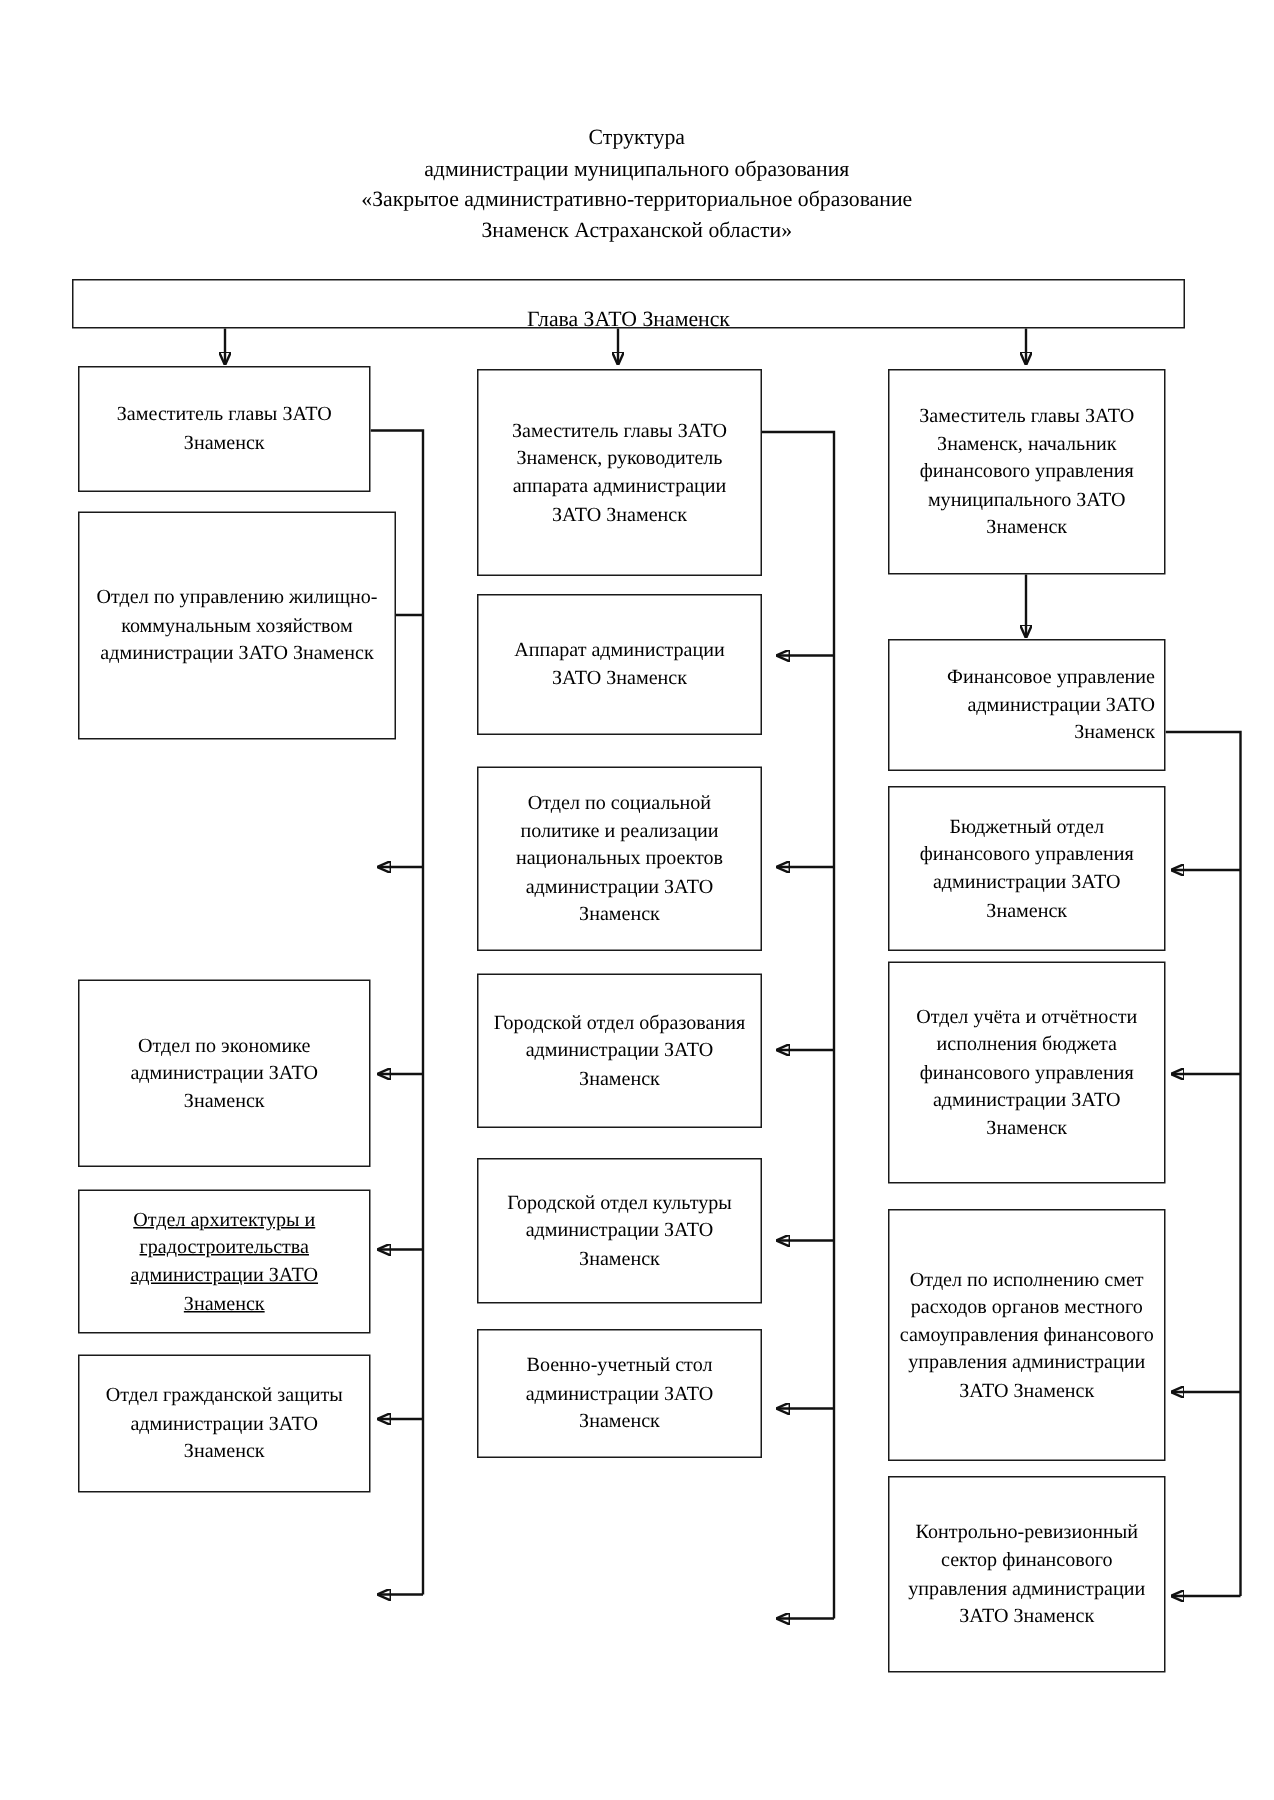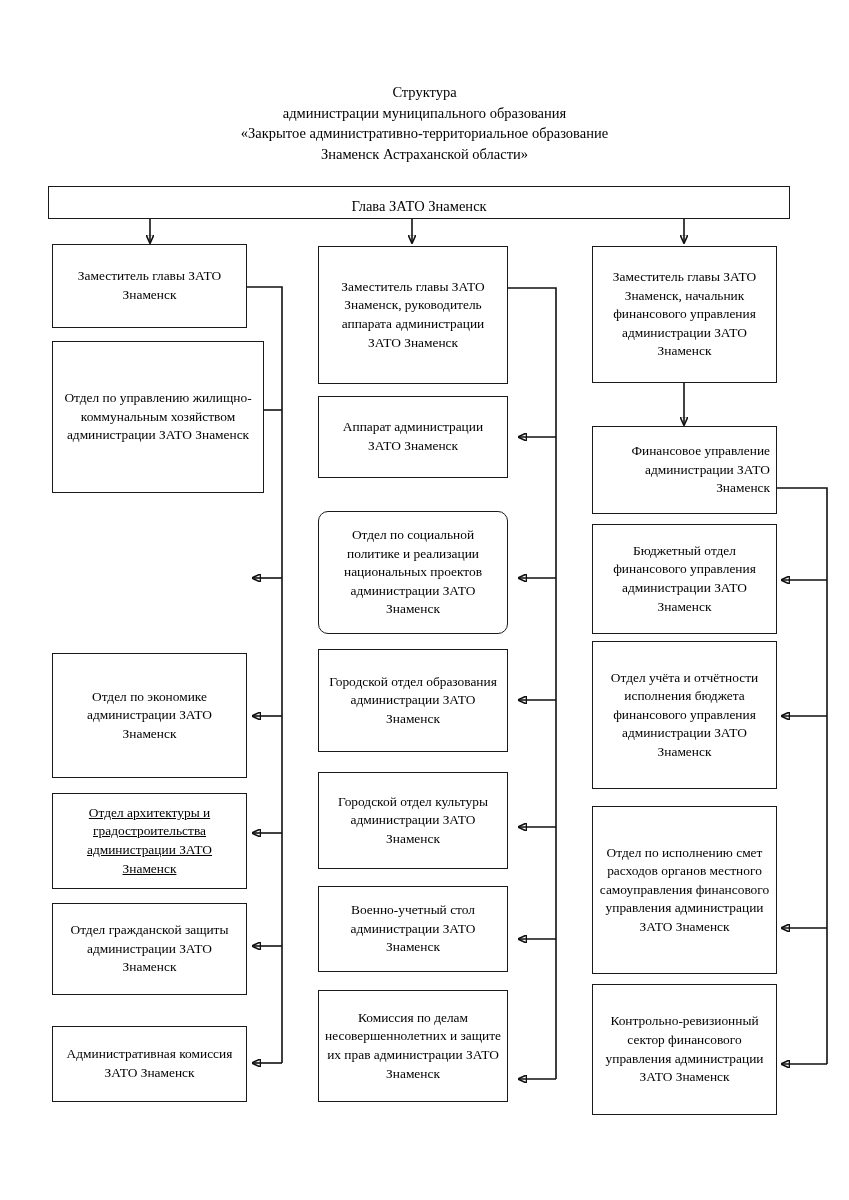--- a/index.html
+++ b/index.html
@@ -41,21 +41,21 @@
     align-items: center;
     justify-content: center;
     text-align: center;
     font-size: 13.4px;
     line-height: 18.6px;
     padding: 2px 6px;
     z-index: 2;
   }
   .node.head {
     font-size: 14.5px;
-    align-items: flex-end;
+    align-items: center;
     padding-top: 24px;
   }
   .node .txt { width: 100%; }
 
   svg.wires {
     position: absolute;
     left: 0; top: 0;
     width: 849px;
     height: 1200px;
     z-index: 1;
@@ -133,54 +133,48 @@
   </div>
 
   <div class="node" style="left:52px; top:793px; width:195px; height:96px;text-decoration:underline;">
     <span class="txt">Отдел архитектуры и градостроительства администрации ЗАТО Знаменск</span>
   </div>
 
   <div class="node" style="left:52px; top:903px; width:195px; height:92px;">
     <span class="txt">Отдел гражданской защиты администрации ЗАТО Знаменск</span>
   </div>
 
-  <div class="node" style="left:52px; top:1026px; width:195px; height:76px;">
-    <span class="txt">Административная комиссия ЗАТО Знаменск</span>
-  </div>
 
   <div class="node" style="left:318px; top:246px; width:190px; height:138px;">
     <span class="txt">Заместитель главы ЗАТО Знаменск, руководитель аппарата администрации ЗАТО Знаменск</span>
   </div>
 
-  <div class="node" style="left:318px; top:396px; width:190px; height:82px;">
+  <div class="node" style="left:318px; top:396px; width:190px; height:94px;">
     <span class="txt">Аппарат администрации ЗАТО Знаменск</span>
   </div>
 
-  <div class="node" style="left:318px; top:511px; width:190px; height:123px;border-radius:10px;">
+  <div class="node" style="left:318px; top:511px; width:190px; height:123px;">
     <span class="txt">Отдел по социальной политике и реализации национальных проектов администрации ЗАТО Знаменск</span>
   </div>
 
   <div class="node" style="left:318px; top:649px; width:190px; height:103px;">
     <span class="txt">Городской отдел образования администрации ЗАТО Знаменск</span>
   </div>
 
   <div class="node" style="left:318px; top:772px; width:190px; height:97px;">
     <span class="txt">Городской отдел культуры администрации ЗАТО Знаменск</span>
   </div>
 
   <div class="node" style="left:318px; top:886px; width:190px; height:86px;">
     <span class="txt">Военно-учетный стол администрации ЗАТО Знаменск</span>
   </div>
 
-  <div class="node" style="left:318px; top:990px; width:190px; height:112px;">
-    <span class="txt">Комиссия по делам несовершеннолетних и защите их прав администрации ЗАТО Знаменск</span>
-  </div>
 
   <div class="node" style="left:592px; top:246px; width:185px; height:137px;">
-    <span class="txt">Заместитель главы ЗАТО Знаменск, начальник финансового управления администрации ЗАТО Знаменск</span>
+    <span class="txt">Заместитель главы ЗАТО Знаменск, начальник финансового управления муниципального ЗАТО Знаменск</span>
   </div>
 
   <div class="node" style="left:592px; top:426px; width:185px; height:88px;text-align:right;">
     <span class="txt">Финансовое управление администрации ЗАТО Знаменск</span>
   </div>
 
   <div class="node" style="left:592px; top:524px; width:185px; height:110px;">
     <span class="txt">Бюджетный отдел финансового управления администрации ЗАТО Знаменск</span>
   </div>
 

